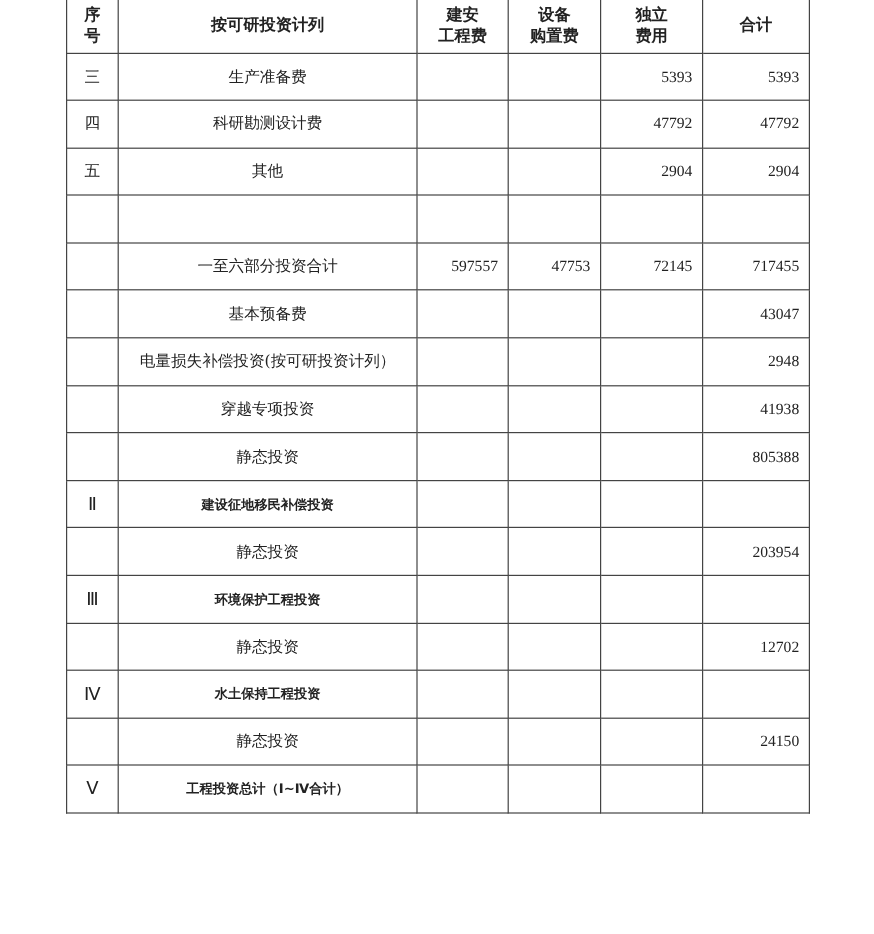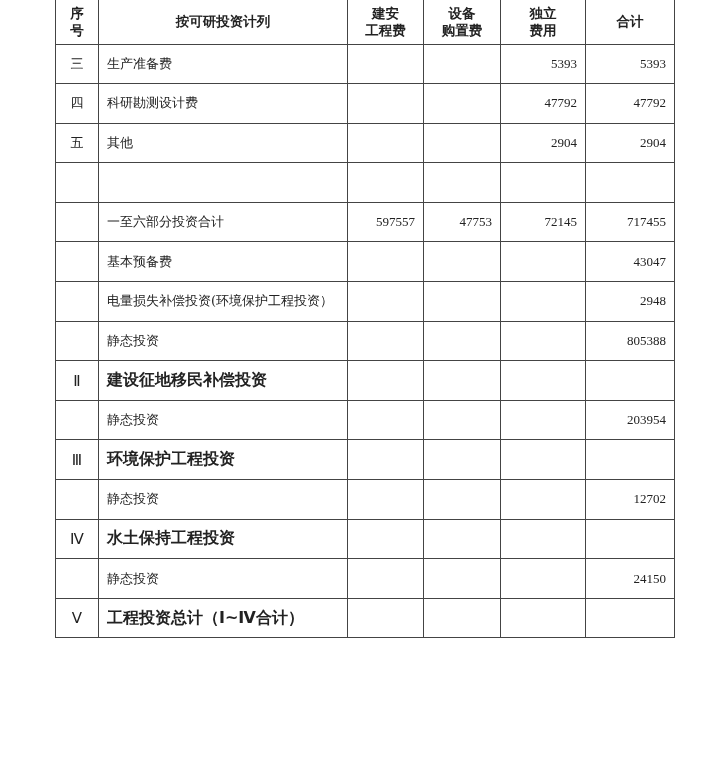--- a/index.html
+++ b/index.html
@@ -19,24 +19,24 @@
     box-sizing: border-box;
     vertical-align: middle;
   }
   table.inv th {
     font-weight: bold; font-size: 13.5px; text-align: center;
     line-height: 17px; height: 44px;
     font-family: "DejaVu Sans", "Liberation Sans", sans-serif;
   }
   table.inv tr:first-child th { border-top: none; }
   td.seq { text-align: center; font-size: 13px; }
-  td.name { text-align: left; padding-left: 10px; white-space: nowrap; }
+  td.name { text-align: center; padding-left: 10px; white-space: nowrap; }
   td.num { text-align: right; padding-right: 9px;
            font-family: "Liberation Serif", "DejaVu Serif", serif; font-size: 14.5px; }
-  tr.bold td.name { font-weight: bold; font-family: "DejaVu Sans", "Liberation Sans", sans-serif; font-size: 16px; }
+  tr.bold td.name { font-weight: bold; font-family: "DejaVu Sans", "Liberation Sans", sans-serif; font-size: 11px; }
   tr.bold td.seq { font-weight: normal; font-family: "Liberation Serif", serif; font-size: 15px; }
   td.num.b { font-weight: bold; }
   col.c0 { width: 43px; } col.c1 { width: 249px; } col.c2 { width: 76px; }
   col.c3 { width: 77px; } col.c4 { width: 85px; } col.c5 { width: 89px; }
 </style>
 </head>
 <body>
 
 <table class="inv">
   <colgroup>
@@ -110,25 +110,33 @@
       <tr>
         <td class="seq"></td>
         <td class="name">基本预备费</td>
         <td class="num"></td>
         <td class="num"></td>
         <td class="num"></td>
         <td class="num">43047</td>
       </tr>
       <tr>
         <td class="seq"></td>
-        <td class="name">电量损失补偿投资(环境保护工程投资）</td>
+        <td class="name">电量损失补偿投资(按可研投资计列）</td>
         <td class="num"></td>
         <td class="num"></td>
         <td class="num"></td>
         <td class="num">2948</td>
+      </tr>
+      <tr>
+        <td class="seq"></td>
+        <td class="name">穿越专项投资</td>
+        <td class="num"></td>
+        <td class="num"></td>
+        <td class="num"></td>
+        <td class="num">41938</td>
       </tr>
       <tr>
         <td class="seq"></td>
         <td class="name">静态投资</td>
         <td class="num"></td>
         <td class="num"></td>
         <td class="num"></td>
         <td class="num">805388</td>
       </tr>
       <tr class="bold">

